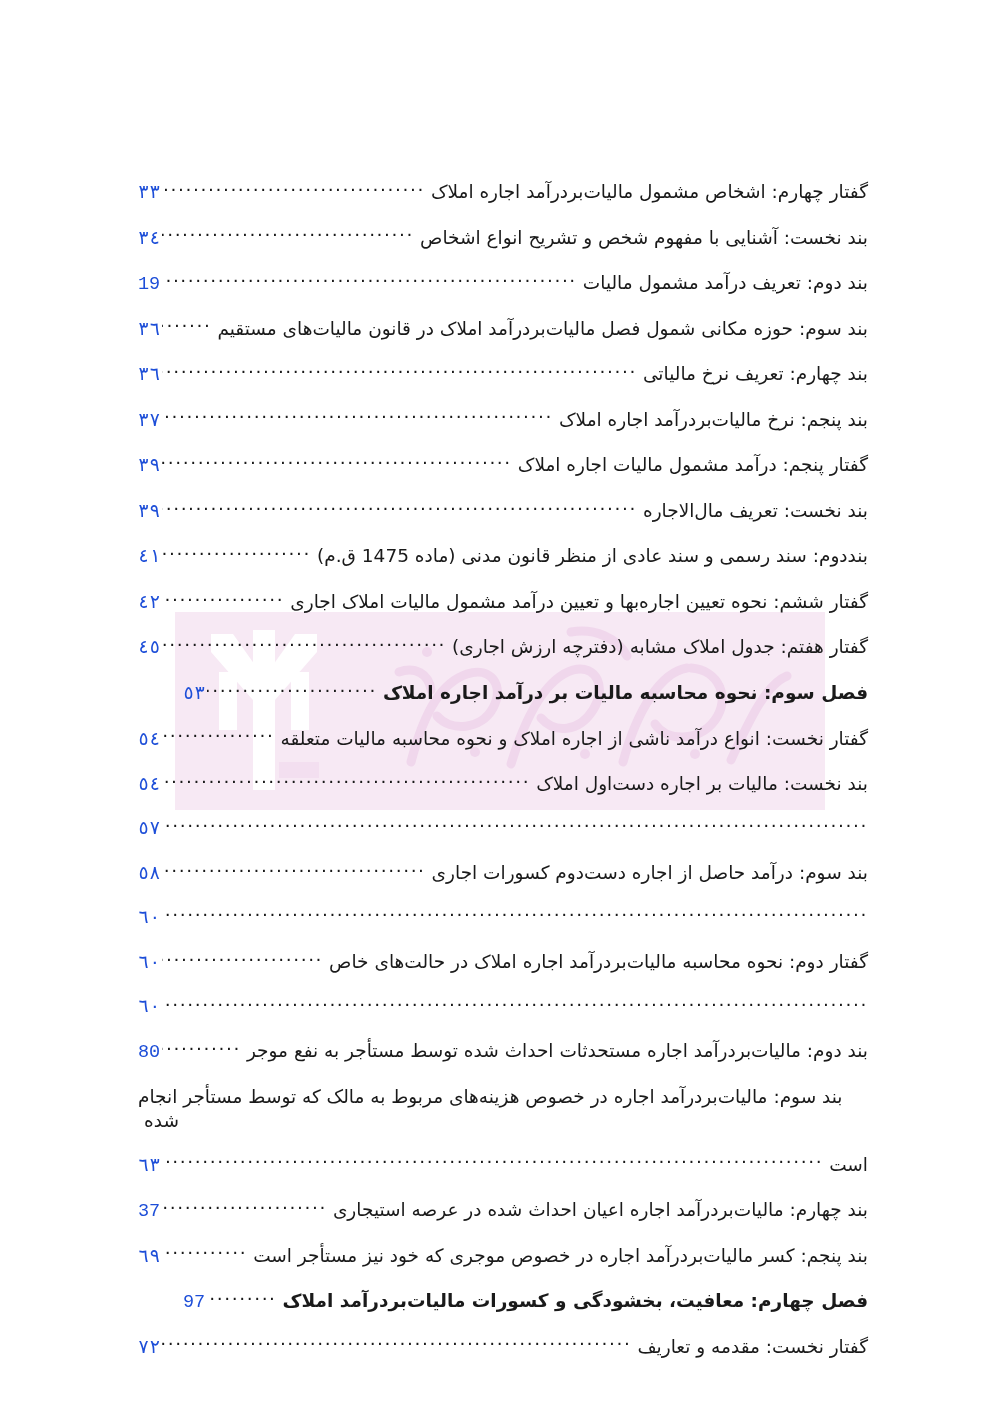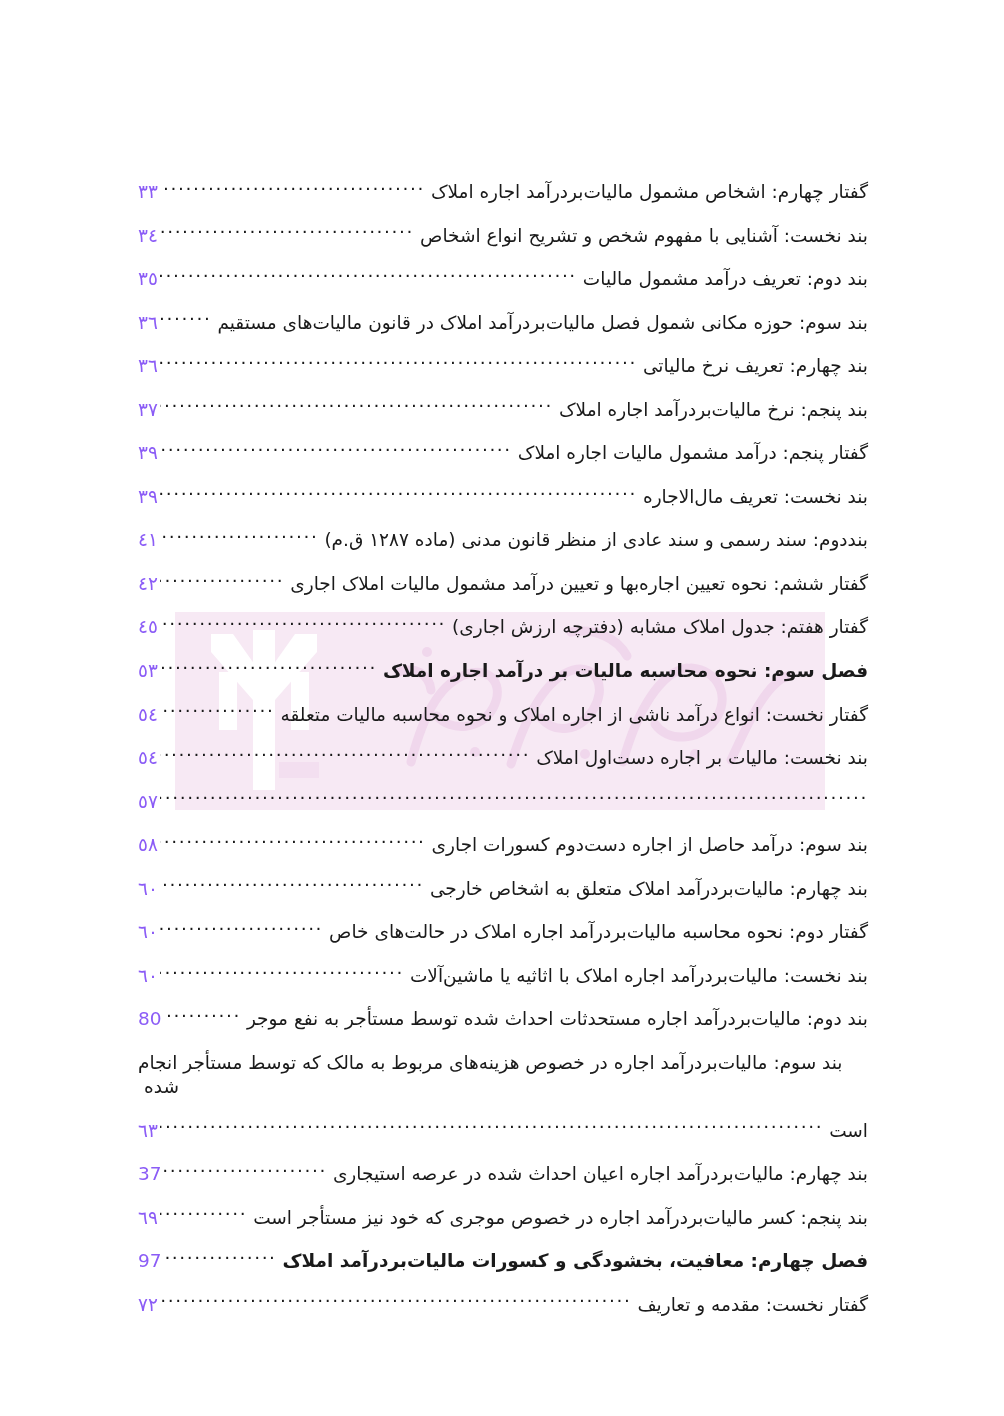--- a/index.html
+++ b/index.html
@@ -49,21 +49,21 @@
     display: flex;
     align-items: baseline;
     width: 100%;
     font-size: 18.5px;
     line-height: 1.30;
     color: #1a1a1a;
     margin-bottom: 19.5px;
     white-space: nowrap;
   }
   .toc-row.bold .toc-title { font-weight: bold; }
-  .toc-row.bold .toc-page  { font-weight: normal; }
+  .toc-row.bold .toc-page  { font-weight: normal; margin-left: 45px; }
 
   
   .toc-row.wrap {
     display: block;
     white-space: normal;
     text-align: left;
   }
   .toc-row.wrap .toc-title {
     display: inline;
   }
@@ -87,23 +87,24 @@
     bottom: 0.30em;
     letter-spacing: 1.6px;
     font-size: 18.5px;
     color: #1a1a1a;
     white-space: nowrap;
   }
   .toc-page {
     flex: 0 0 auto;
     padding-right: 2px;
     font-size: 18.5px;
-    color: #8b5cf6;
+    color: #1d4ed8;
     direction: ltr;
     unicode-bidi: embed;
+    font-family: Liberation Mono, monospace;
   }
 
   
   .cont-row {
     direction: rtl;
     display: flex;
     align-items: baseline;
     width: 100%;
     font-size: 18.5px;
     line-height: 1.30;
@@ -158,21 +159,21 @@
 
     <div class="toc-row">
       <span class="toc-title">بند نخست: آشنایی با مفهوم شخص و تشریح انواع اشخاص</span>
       <span class="toc-leader"></span>
       <span class="toc-page">٣٤</span>
     </div>
 
     <div class="toc-row">
       <span class="toc-title">بند دوم: تعریف درآمد مشمول مالیات</span>
       <span class="toc-leader"></span>
-      <span class="toc-page">٣٥</span>
+      <span class="toc-page">19</span>
     </div>
 
     <div class="toc-row">
       <span class="toc-title">بند سوم: حوزه مکانی شمول فصل مالیات‌بردرآمد املاک در قانون مالیات‌های مستقیم</span>
       <span class="toc-leader"></span>
       <span class="toc-page">٣٦</span>
     </div>
 
     <div class="toc-row">
       <span class="toc-title">بند چهارم: تعریف نرخ مالیاتی</span>
@@ -192,21 +193,21 @@
       <span class="toc-page">٣٩</span>
     </div>
 
     <div class="toc-row">
       <span class="toc-title">بند نخست: تعریف مال‌الاجاره</span>
       <span class="toc-leader"></span>
       <span class="toc-page">٣٩</span>
     </div>
 
     <div class="toc-row">
-      <span class="toc-title">بنددوم: سند رسمی و سند عادی از منظر قانون مدنی  (ماده ١٢٨٧ ق.م)</span>
+      <span class="toc-title">بنددوم: سند رسمی و سند عادی از منظر قانون مدنی  (ماده 1475 ق.م)</span>
       <span class="toc-leader"></span>
       <span class="toc-page">٤١</span>
     </div>
 
     <div class="toc-row">
       <span class="toc-title">گفتار ششم: نحوه تعیین اجاره‌بها و تعیین درآمد مشمول مالیات املاک اجاری</span>
       <span class="toc-leader"></span>
       <span class="toc-page">٤٢</span>
     </div>
 
@@ -239,33 +240,31 @@
       <span class="toc-page">٥٧</span>
     </div>
 
     <div class="toc-row">
       <span class="toc-title">بند سوم: درآمد حاصل از اجاره دست‌دوم کسورات اجاری</span>
       <span class="toc-leader"></span>
       <span class="toc-page">٥٨</span>
     </div>
 
     <div class="toc-row">
-      <span class="toc-title">بند چهارم: مالیات‌بردرآمد املاک متعلق به اشخاص خارجی</span>
       <span class="toc-leader"></span>
       <span class="toc-page">٦٠</span>
     </div>
 
     <div class="toc-row">
       <span class="toc-title">گفتار دوم: نحوه محاسبه مالیات‌بردرآمد اجاره املاک در حالت‌های خاص</span>
       <span class="toc-leader"></span>
       <span class="toc-page">٦٠</span>
     </div>
 
     <div class="toc-row">
-      <span class="toc-title">بند نخست: مالیات‌بردرآمد اجاره املاک با اثاثیه یا ماشین‌آلات</span>
       <span class="toc-leader"></span>
       <span class="toc-page">٦٠</span>
     </div>
 
     <div class="toc-row">
       <span class="toc-title">بند دوم: مالیات‌بردرآمد اجاره مستحدثات احداث شده توسط مستأجر به نفع موجر</span>
       <span class="toc-leader"></span>
       <span class="toc-page">80</span>
     </div>
 

